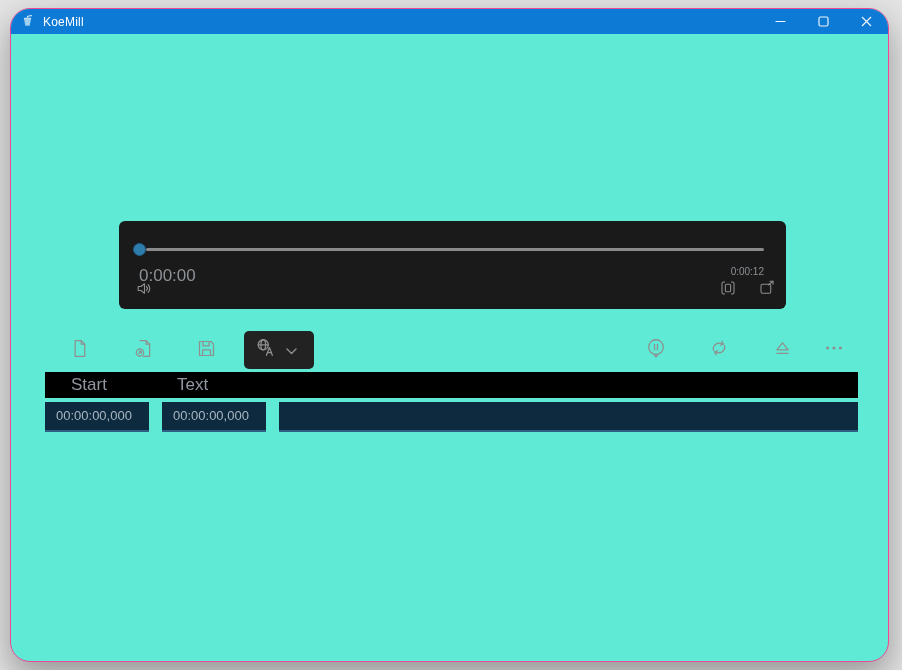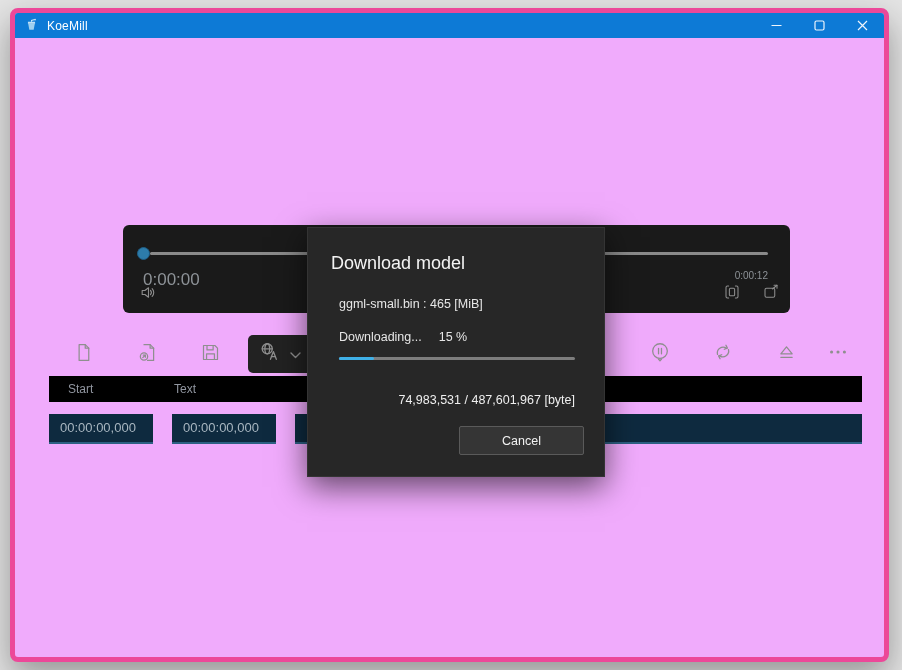--- a/index.html
+++ b/index.html
@@ -4,21 +4,21 @@
 <style>
   * { margin:0; padding:0; box-sizing:border-box; }
   html,body { width:902px; height:670px; }
   body {
     background:#e4e4e4;
     font-family:"Liberation Sans", sans-serif;
     position:relative; overflow:hidden;
   }
   .app-window {
     position:absolute; left:10px; top:8px; width:879px; height:654px;
-    background:#f0abfc; border:5px solid #ec4899; border-radius:8px;
+    background:#5eead4; border:1px solid #ec4899; border-radius:20px;
     overflow:hidden; box-shadow:0 14px 34px rgba(0,0,0,.35);
   }
   
   .titlebar {
     position:absolute; left:0; top:0; right:0; height:25px;
     background:#0d7ad6; display:flex; align-items:center;
   }
   .titlebar .app-icon { margin-left:9px; width:15px; height:15px; display:flex; }
   .titlebar .app-title { color:#ffffff; font-size:12px; margin-left:8px; letter-spacing:.2px; }
   .win-controls { position:absolute; right:0; top:0; height:25px; display:flex; }
@@ -50,24 +50,24 @@
   }
   .translate-btn {
     position:absolute; left:233px; top:322px; width:70px; height:38px;
     background:#222222; border-radius:5px; display:flex; align-items:center;
     padding-left:11px; gap:9px;
   }
   
   .grid { position:absolute; left:34px; top:363px; width:813px; }
   .grid-header { display:flex; background:#000000; height:26px; }
   .grid-header .hcell {
-    font-size:12px; color:#9196a0; line-height:26px; padding-left:19px;
+    font-size:17px; color:#9196a0; line-height:26px; padding-left:26px;
   }
   .c0 { width:106px; } .c1 { width:106px; } .c2 { flex:1; }
-  .grid-row { display:flex; gap:19px; margin-top:12px; height:30px; }
+  .grid-row { display:flex; gap:13px; margin-top:4px; height:30px; }
   .grid-row .cell {
     background:#0e2a3f; border-bottom:2px solid #2d6084;
     font-size:13px; color:#a8b6c0; line-height:28px; padding-left:11px;
     overflow:hidden; white-space:nowrap;
   }
   .grid-row .c0 { width:104px; } .grid-row .c1 { width:104px; }
   
   .dialog {
     position:absolute; left:292px; top:214px; width:298px; height:250px;
     background:#272727; border:1px solid #343434;
@@ -228,27 +228,14 @@
       <div class="hcell c0">Start</div>
       <div class="hcell c2">Text</div>
     </div>
     <div class="grid-row">
       <div class="cell c0">00:00:00,000</div>
       <div class="cell c1">00:00:00,000</div>
       <div class="cell c2"></div>
     </div>
   </div>
 
-  <div class="dialog">
-    <div class="dialog-title">Download model</div>
-    <div class="dialog-fileinfo">ggml-small.bin : 465 [MiB]</div>
-    <div class="dialog-status">
-      <span>Downloading...</span>
-      <span>15 %</span>
-    </div>
-    <div class="dialog-progress">
-      <div class="fill" style="width: 15%;"></div>
-    </div>
-    <div class="dialog-bytes">74,983,531 / 487,601,967 [byte]</div>
-    <div class="cancel-btn">Cancel</div>
-  </div>
 
 </div>
 
 </body></html>

